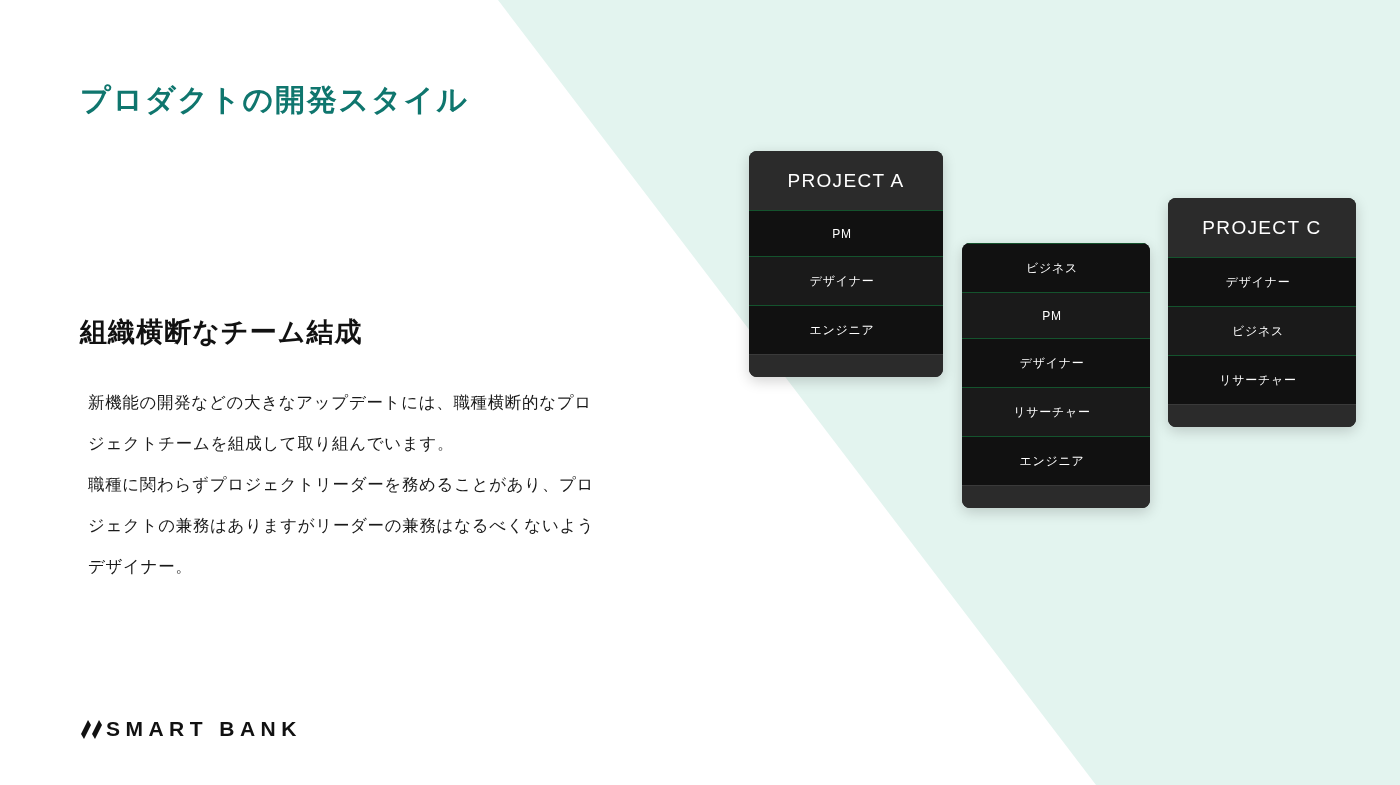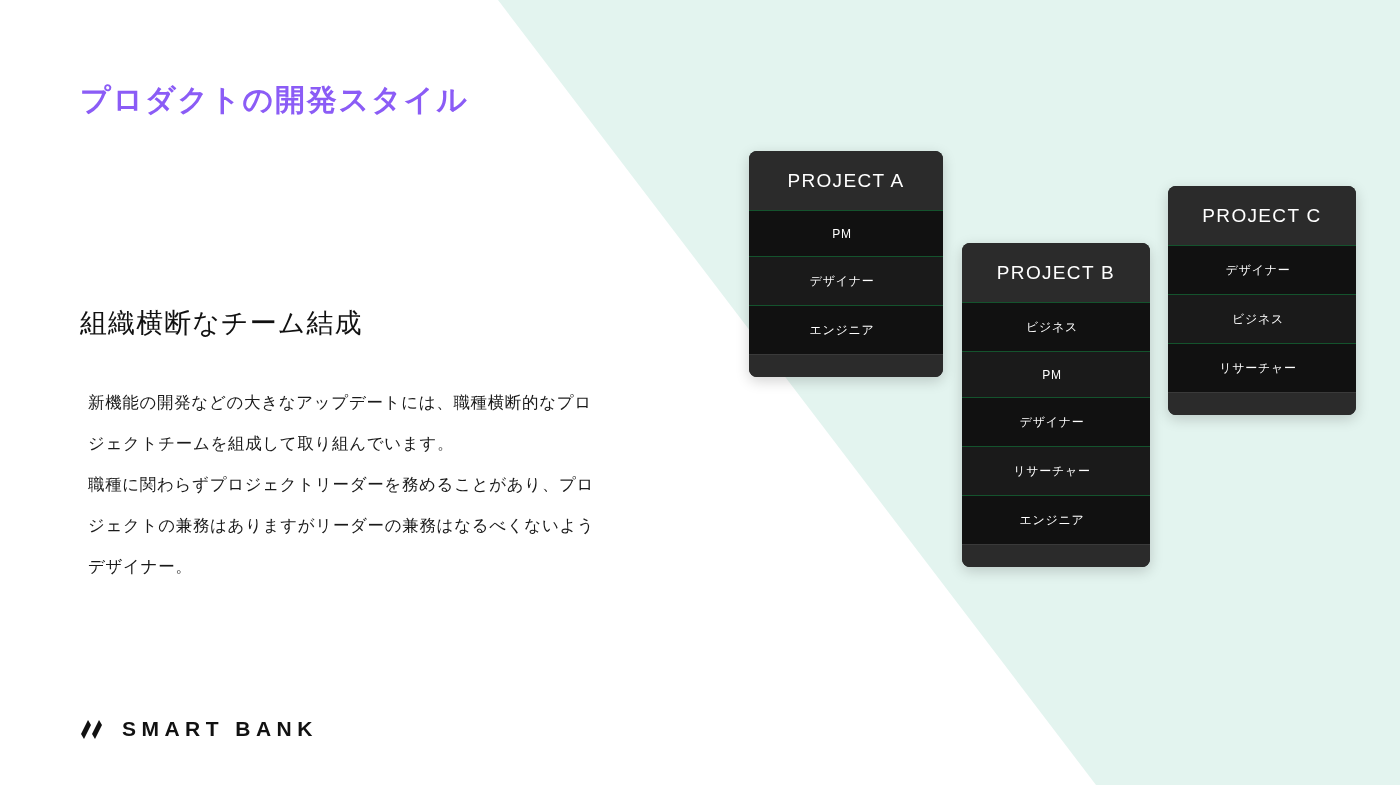--- a/index.html
+++ b/index.html
@@ -39,30 +39,30 @@
     z-index: 2;
   }
 
   .slide-title {
     position: absolute;
     left: 80px;
     top: 80px;
     font-size: 30px;
     font-weight: bold;
     letter-spacing: 0.06em;
-    color: #8b5cf6;
+    color: #0f766e;
     font-family: Liberation Sans, sans-serif;
   }
 
   .section-heading {
     position: absolute;
     left: 80px;
-    top: 305px;
+    top: 314px;
     font-size: 27px;
-    font-weight: normal;
+    font-weight: bold;
     letter-spacing: 0.04em;
     color: #111111;
   }
 
   .body-text {
     position: absolute;
     left: 80px;
     top: 378px;
     width: 610px;
     font-size: 16.5px;
@@ -74,21 +74,20 @@
     margin: 8px;
   }
 
   
   .logo {
     position: absolute;
     left: 80px;
     top: 716px;
     display: flex;
     align-items: center;
-    gap: 16px;
   }
   .logo-mark {
     width: 26px;
     height: 26px;
     position: relative;
   }
   .logo-text {
     font-size: 21px;
     font-weight: bold;
     letter-spacing: 0.26em;
@@ -128,21 +127,21 @@
     background: #1a1a1a;
   }
   .card-foot {
     height: 22px;
     background: #2b2b2b;
     border-top: 1px solid #3a3a3a;
   }
 
   #card-a { left: 749px; top: 151px; width: 194px; }
   #card-b { left: 962px; top: 243px; width: 188px; }
-  #card-c { left: 1168px; top: 186px; width: 188px; }
+  #card-c { left: 1168px; top: 198px; width: 188px; }
 </style>
 </head>
 <body>
 
 <div class="slide">
 
   <div class="bg-band">
     <svg width="1400" height="785" viewBox="0 0 1400 785" xmlns="http://www.w3.org/2000/svg">
       <polygon points="498,0 1400,0 1400,785 1096,785" fill="#e3f4ef"></polygon>
     </svg>
@@ -166,21 +165,20 @@
       <div class="card-header">PROJECT A</div>
       <div class="card-rows">
         <div class="card-row">PM</div>
         <div class="card-row alt">デザイナー</div>
         <div class="card-row">エンジニア</div>
       </div>
       <div class="card-foot"></div>
     </div>
 
     <div class="card" id="card-b">
-      <div class="card-header">PROJECT B</div>
       <div class="card-rows">
         <div class="card-row">ビジネス</div>
         <div class="card-row alt">PM</div>
         <div class="card-row">デザイナー</div>
         <div class="card-row alt">リサーチャー</div>
         <div class="card-row">エンジニア</div>
       </div>
       <div class="card-foot"></div>
     </div>
 

